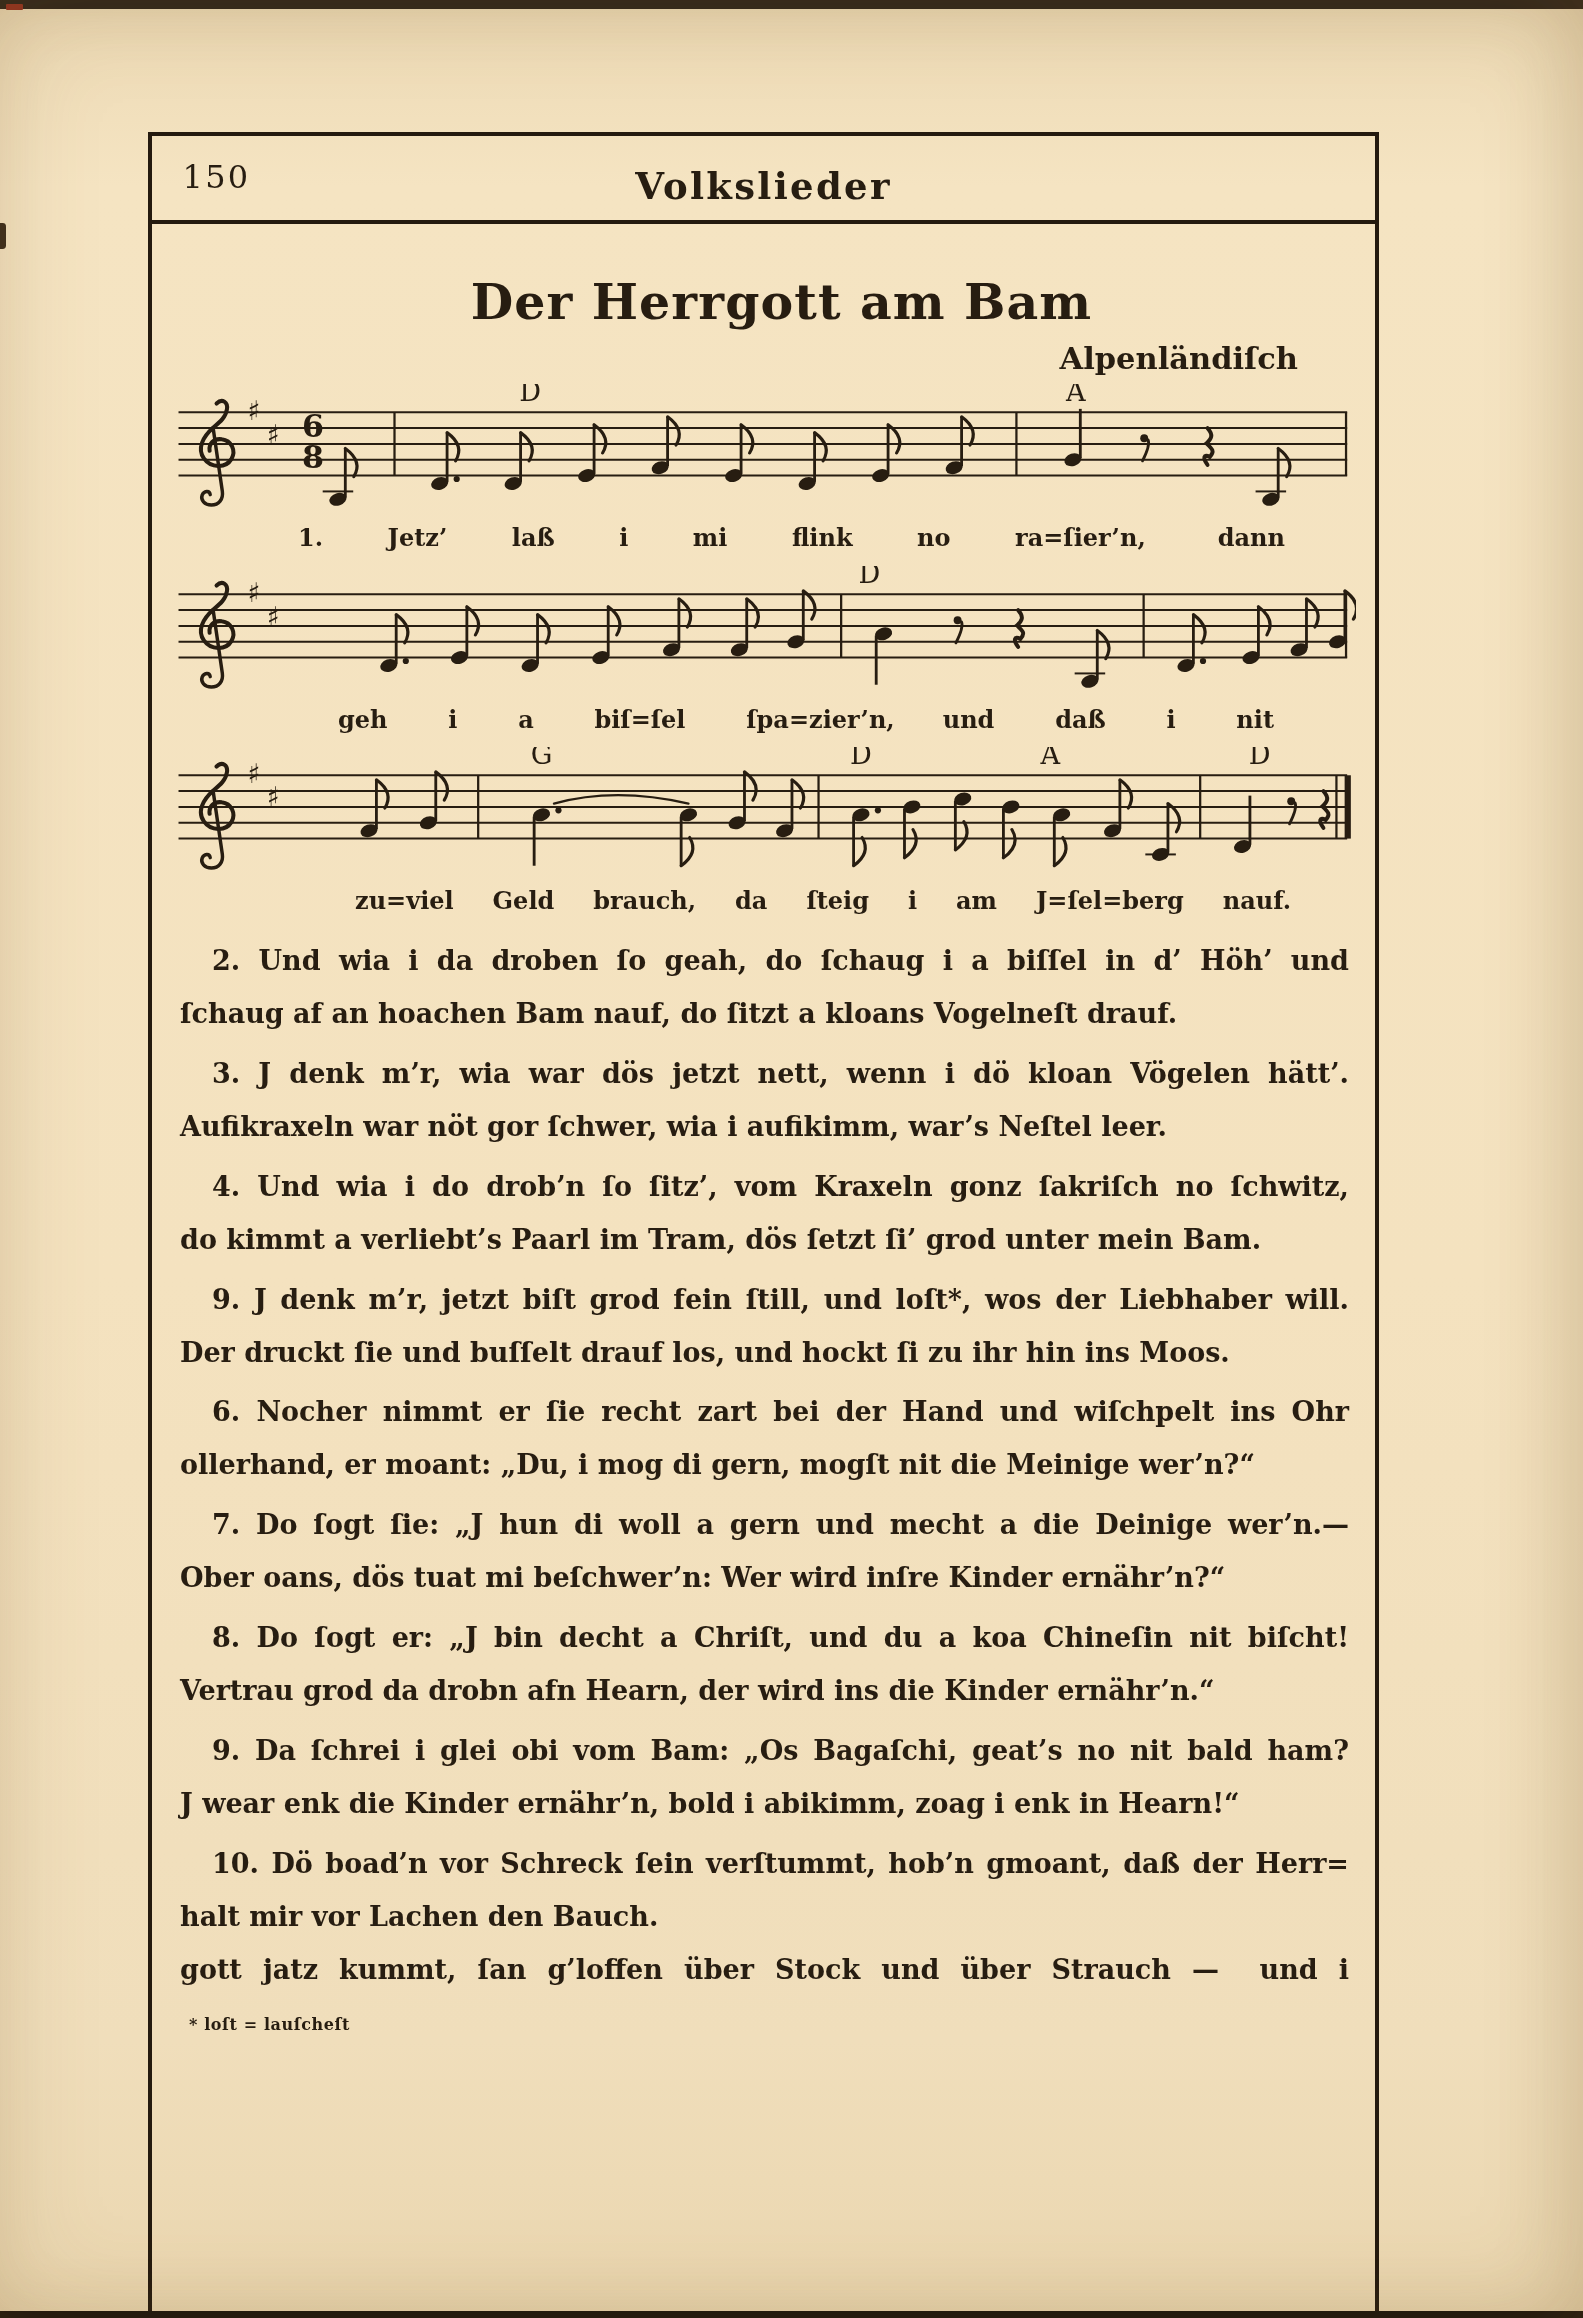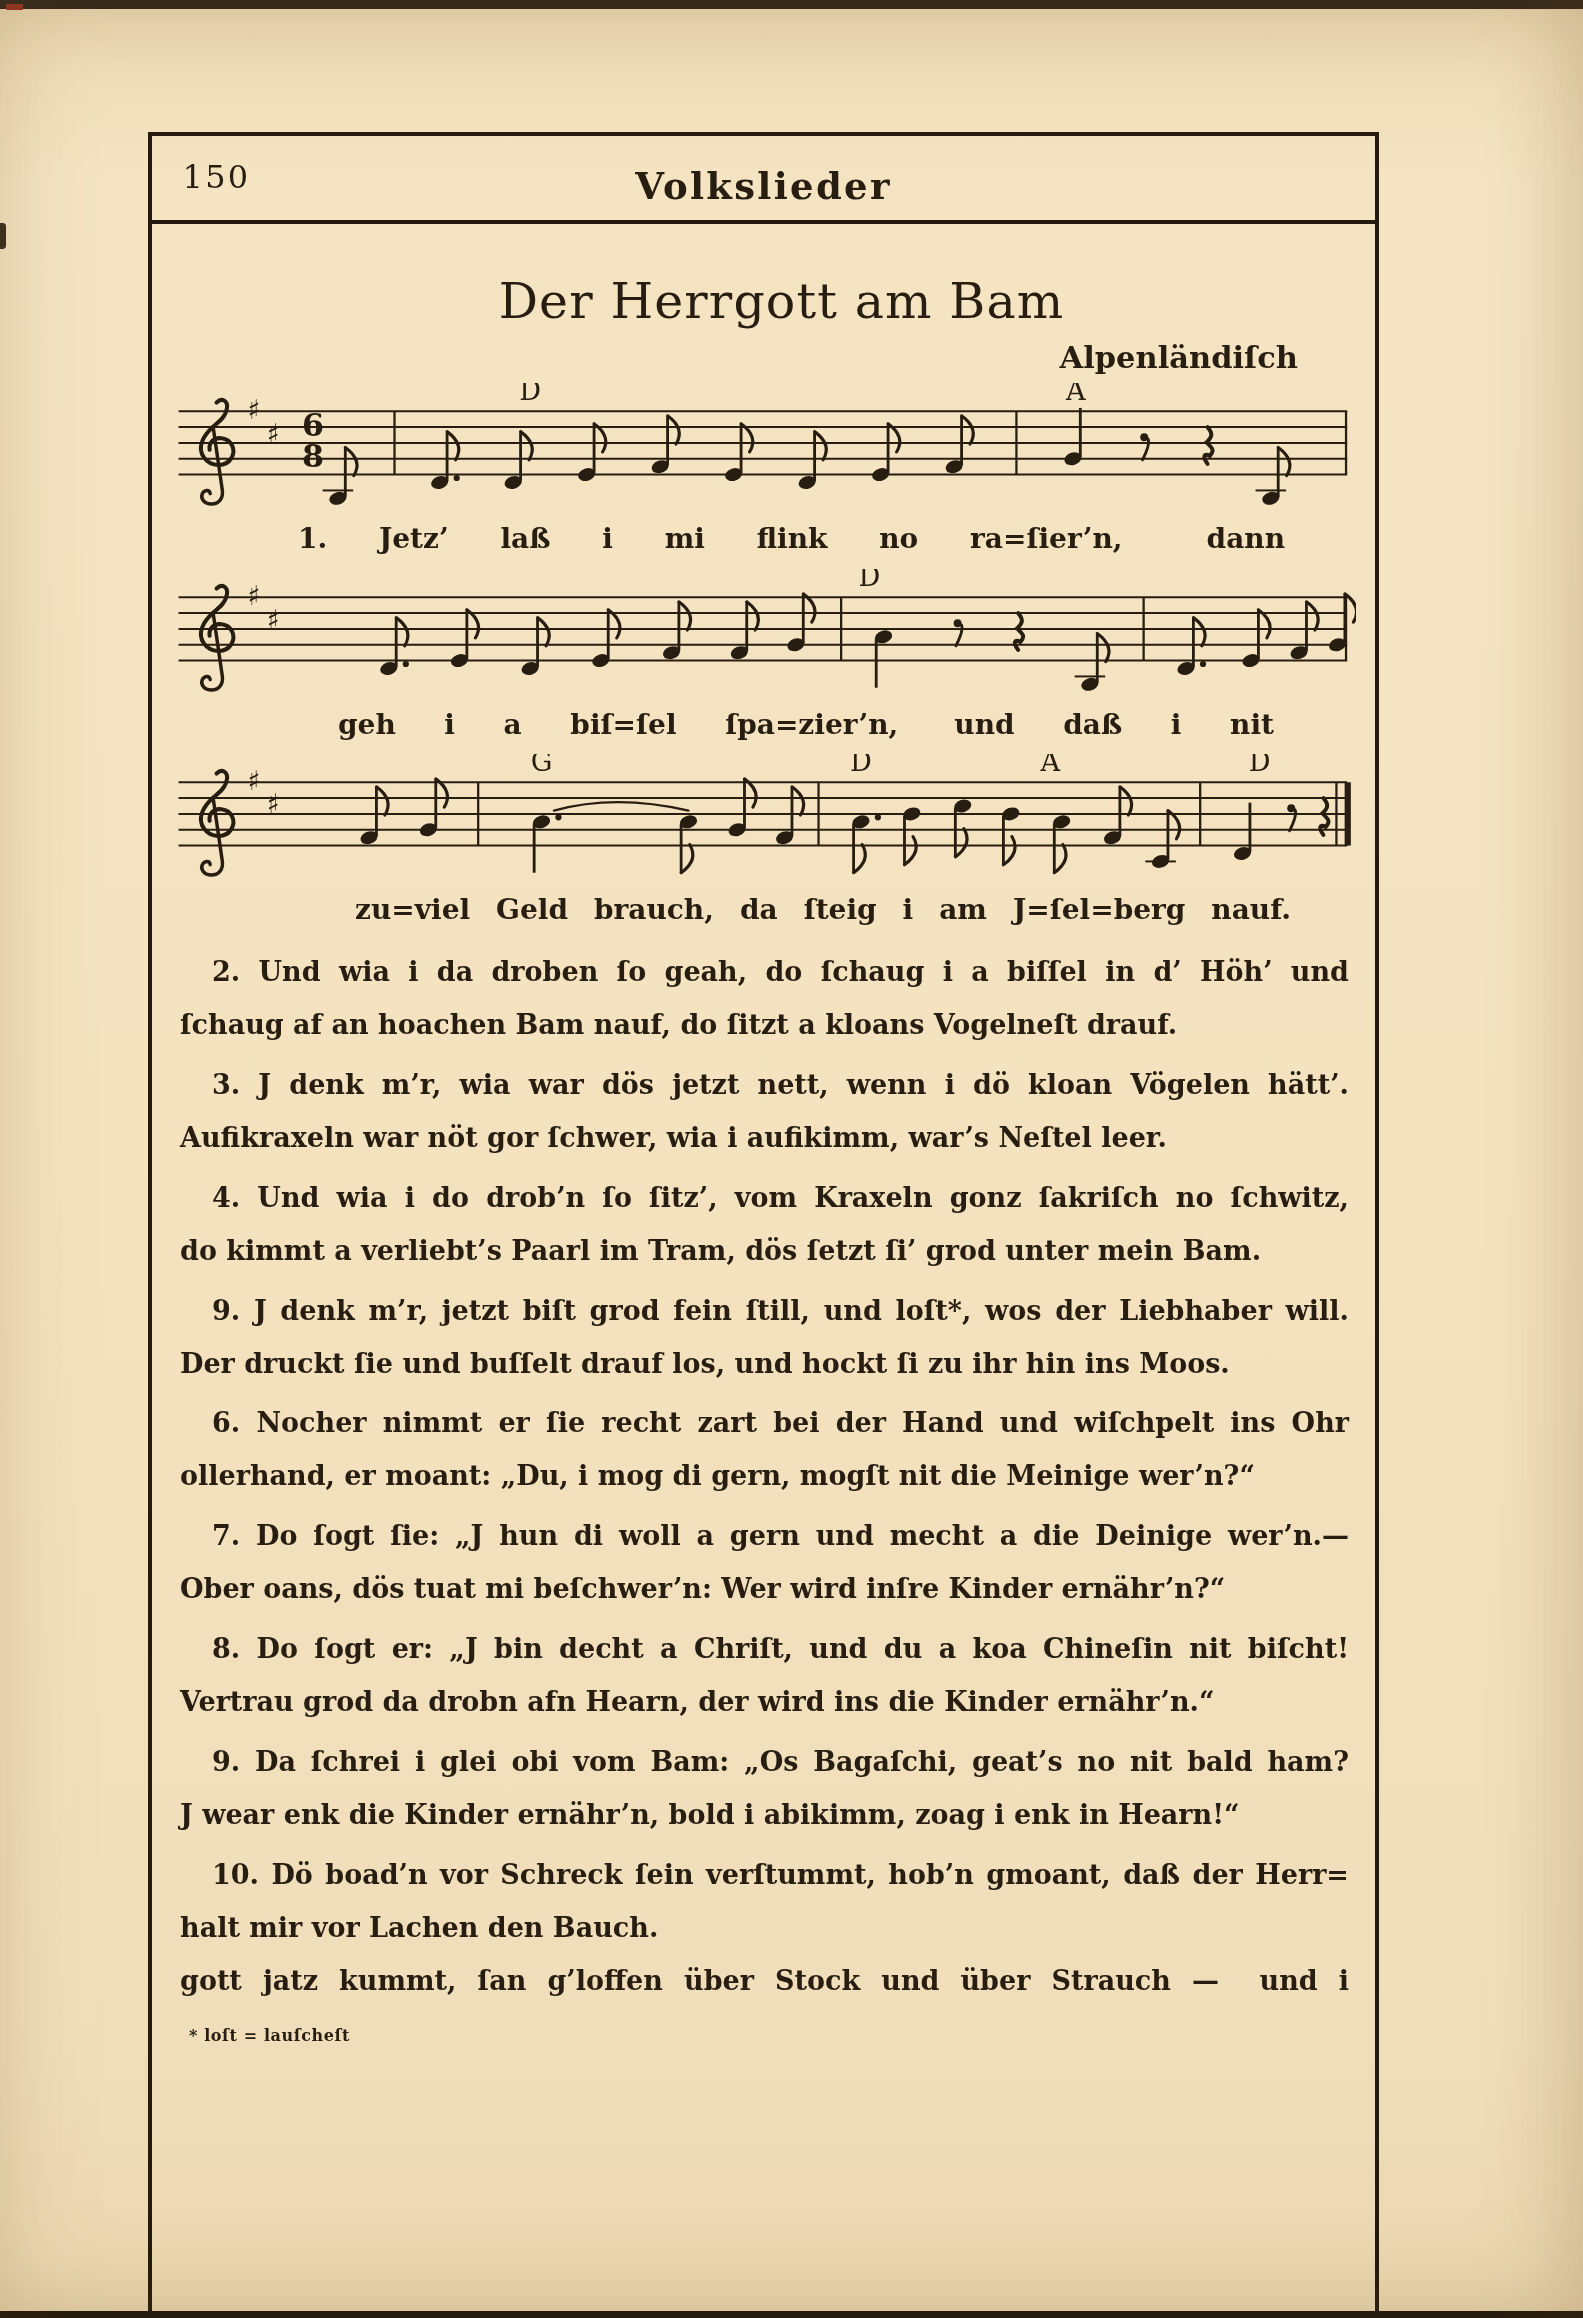--- a/index.html
+++ b/index.html
@@ -20,28 +20,28 @@
     border:4.5px solid #241a0f;box-sizing:border-box;background:transparent;
   }
   .runninghead{
     position:relative;height:84px;border-bottom:4px solid #241a0f;
   }
   .page-number{position:absolute;left:30.5px;top:21.5px;font-size:32px;letter-spacing:2.3px;}
   .section-title{
     position:absolute;left:0;right:0;top:28px;text-align:center;
     font-size:37px;font-weight:bold;letter-spacing:2.3px;
   }
-  .song-title{margin:49px 0 0 0;text-align:center;font-size:49px;font-weight:normal;letter-spacing:1.1px;padding-left:36px;}
+  .song-title{margin:49px 0 0 0;text-align:center;font-size:49px;font-weight:bold;letter-spacing:1.1px;padding-left:36px;}
   .song-origin{margin:9px 77px 0 0;text-align:right;font-size:30.5px;font-weight:bold;}
 
   .music{margin-top:8px;}
   .staff-block{margin:0 0 0 16px;}
   svg.staff{display:block;width:1188px;height:147px;}
   .lyric{
-    font-size:28px;font-weight:bold;margin:-8px 16px 13.6px 16px;
+    font-size:24px;font-weight:bold;margin:-8px 16px 13.6px 16px;
     text-align:justify;text-align-last:justify;white-space:normal;
   }
   .lyr1{padding:0 74px 0 130px;}
   .lyr2{padding:0 85px 0 170px;}
   .lyr3{padding:0 68px 0 187px;}
 
   .verses{margin:19px 26px 0 28px;font-size:27px;font-weight:bold;line-height:53px;}
   .verse{margin:0 0 6.8px 0;padding:0;}
   .vl{display:block;text-align:justify;text-align-last:justify;}
   .vl.first{text-indent:32px;}

